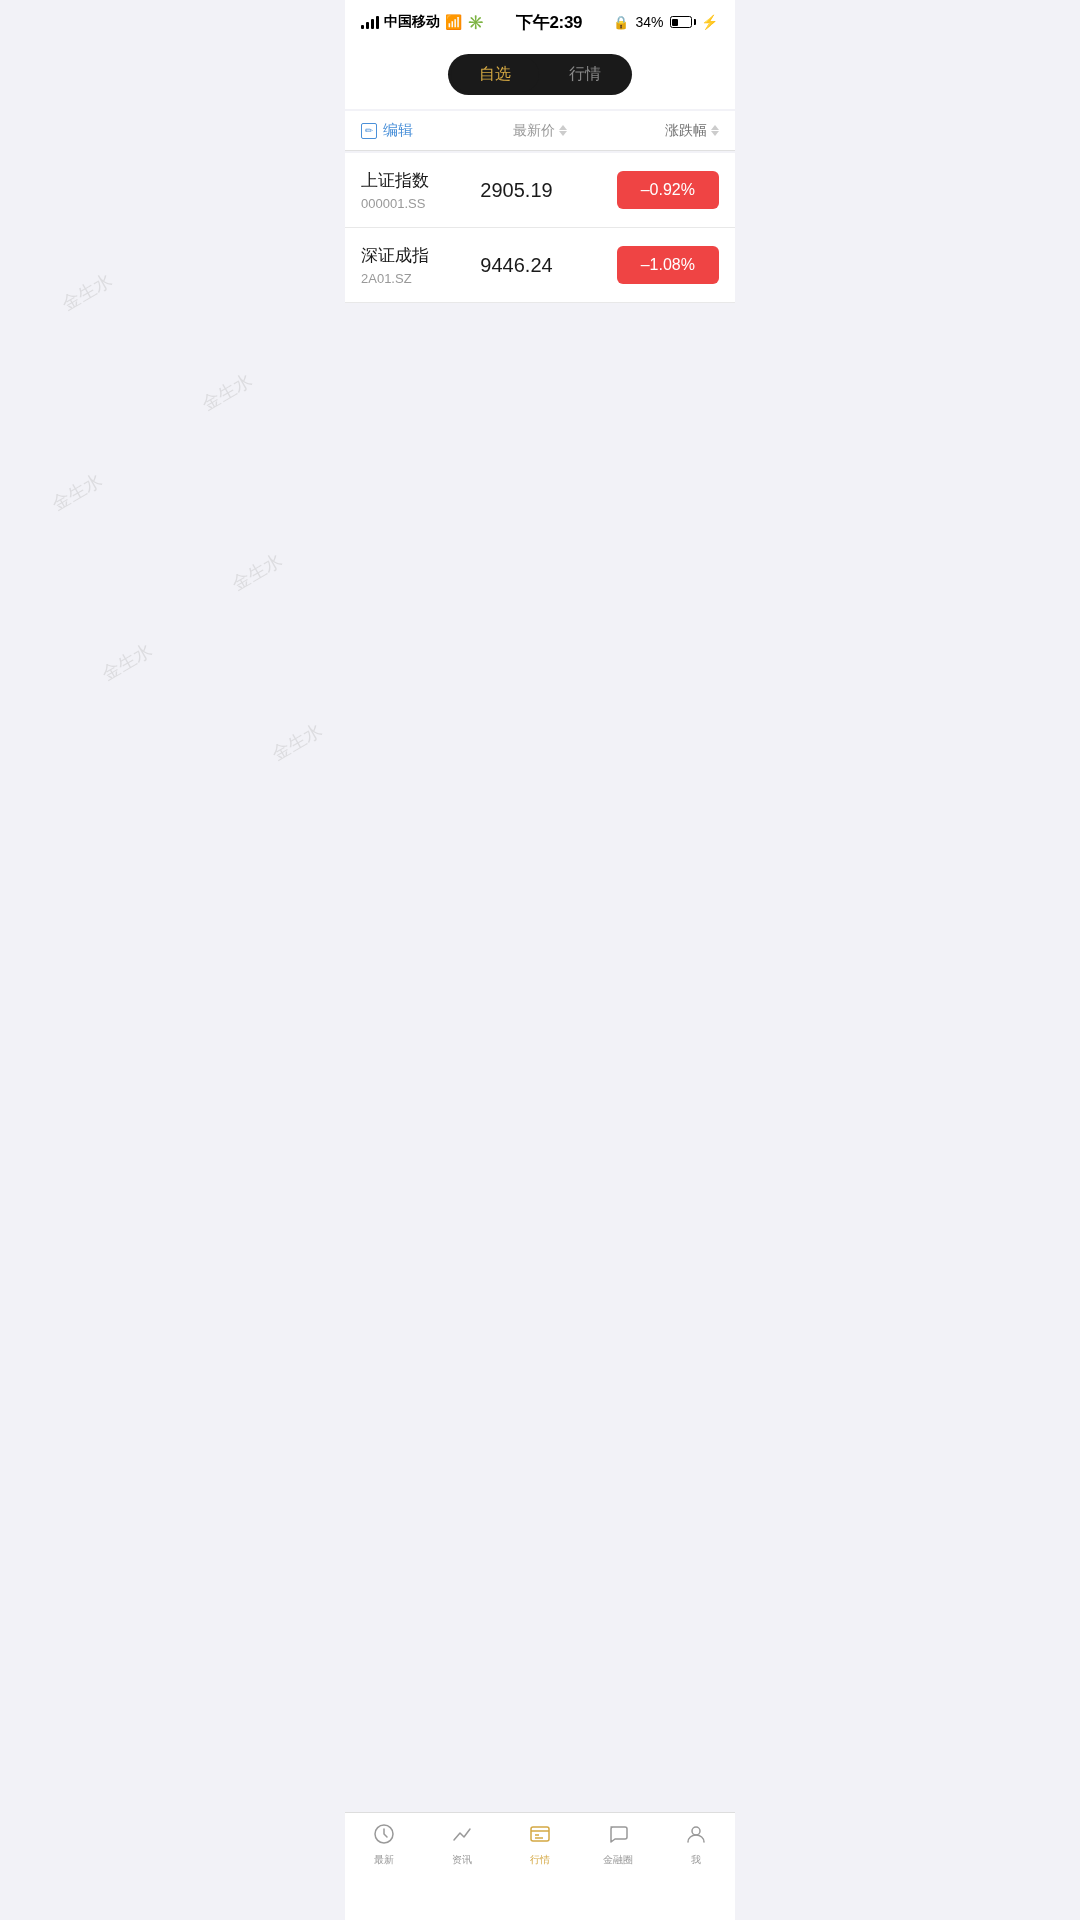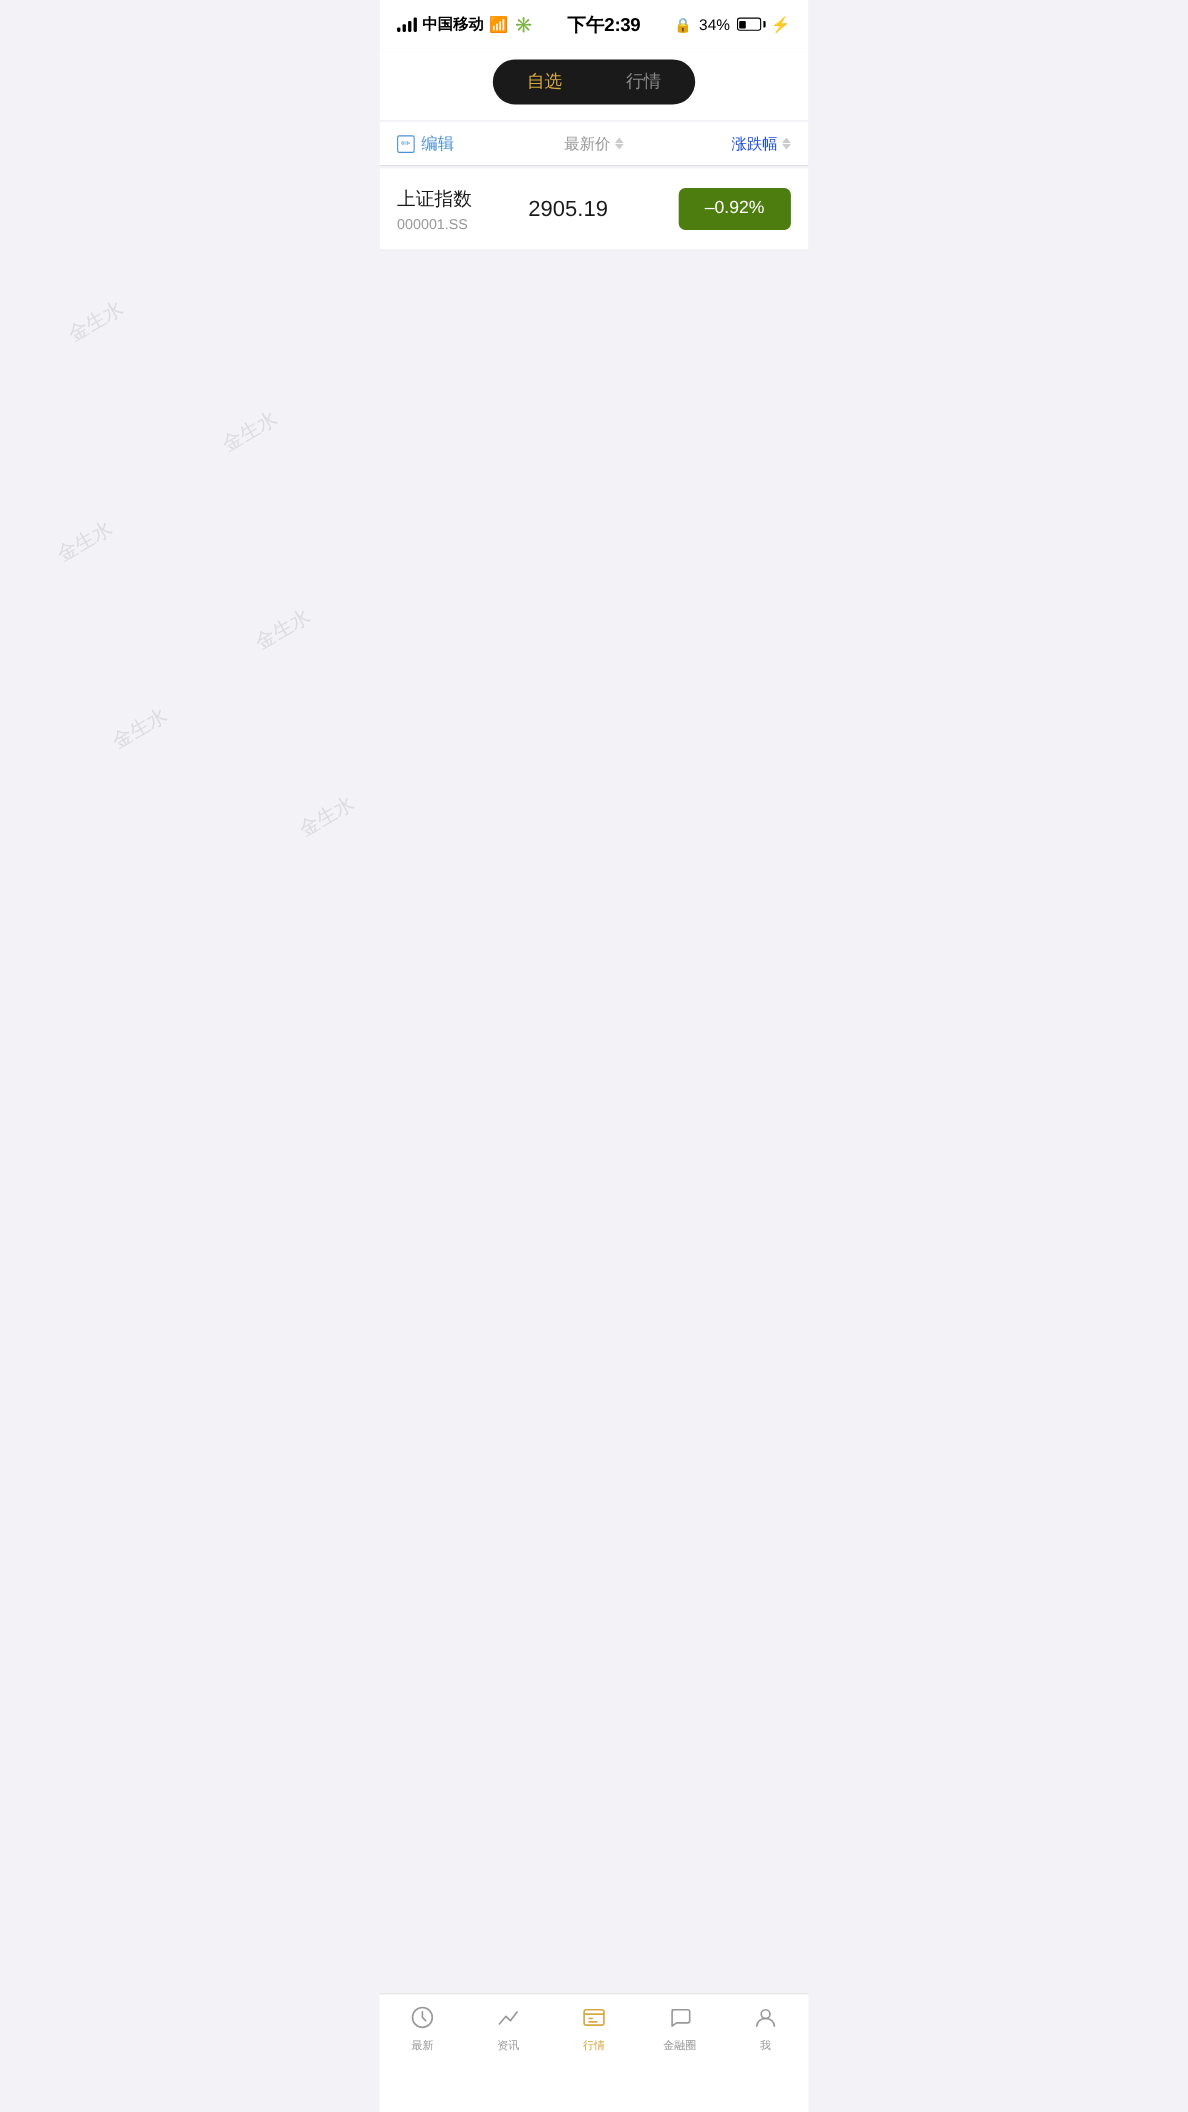--- a/index.html
+++ b/index.html
@@ -173,21 +173,21 @@
       display: flex;
       align-items: center;
       justify-content: center;
       gap: 4px;
     }
 
     .header-change {
       flex: 1;
       text-align: right;
       font-size: 14px;
-      color: #1d4ed8;
+      color: #737373;
       display: flex;
       align-items: center;
       justify-content: flex-end;
       gap: 4px;
     }
 
     .sort-arrows {
       display: flex;
       flex-direction: column;
       gap: 1px;
@@ -248,21 +248,21 @@
       font-weight: 300;
     }
 
     .stock-change {
       flex: 1;
       display: flex;
       justify-content: flex-end;
     }
 
     .change-badge {
-      background: #4d7c0f;
+      background: #ef4444;
       color: #fff;
       font-size: 16px;
       font-weight: 500;
       padding: 10px 24px;
       border-radius: 6px;
       min-width: 90px;
       text-align: center;
     }
 
     
@@ -405,20 +405,30 @@
       <div class="stock-info">
         <div class="stock-name">上证指数</div>
         <div class="stock-code">000001.SS</div>
       </div>
       <div class="stock-price">2905.19</div>
       <div class="stock-change">
         <div class="change-badge">–0.92%</div>
       </div>
     </div>
 
+    <div class="stock-row">
+      <div class="stock-info">
+        <div class="stock-name">深证成指</div>
+        <div class="stock-code">2A01.SZ</div>
+      </div>
+      <div class="stock-price">9446.24</div>
+      <div class="stock-change">
+        <div class="change-badge">–1.08%</div>
+      </div>
+    </div>
 
   </div>
 
   <div class="empty-area"></div>
 </div>
 
 <div class="watermark">
   <span class="watermark-text" style="top:280px; left:60px;">金生水</span>
   <span class="watermark-text" style="top:380px; left:200px;">金生水</span>
   <span class="watermark-text" style="top:480px; left:50px;">金生水</span>

